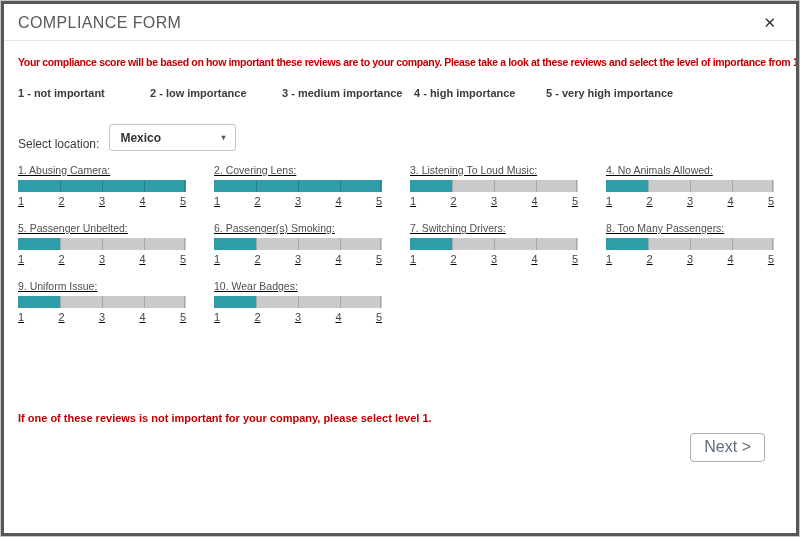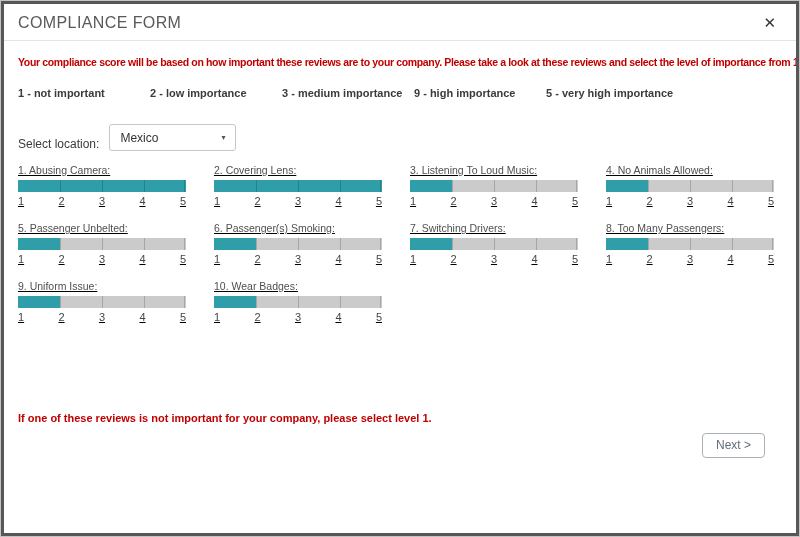--- a/index.html
+++ b/index.html
@@ -46,21 +46,21 @@
     font-size:11px; font-weight:700; color:#3b3b3b; white-space:nowrap;
   }
 
   .loc-row { display:flex; align-items:flex-end; margin-top:25px; }
   .loc-label { font-size:12px; color:#3b3b3b; }
   .dropdown {
     margin-left:10px;
     width:127px; height:27px;
     border:1px solid #c6c6c6; border-radius:3px;
     display:flex; align-items:center; justify-content:space-between;
-    padding:0 10px; cursor:pointer; background:#fff;
+    padding:0 10px; cursor:pointer; background:#fff;font-weight:bold;
   }
   .dropdown .val { font-size:12px; color:#333; }
   .caret { font-size:8px; color:#555; }
 
   .tabs {
     display:flex; margin-top:24px;
     border-bottom:1px solid #d2d2d2;
   }
   .tab {
     font-size:11.5px; color:#8a8a8a;
@@ -103,21 +103,21 @@
   }
 
   .note {
     margin-top:89px;
     color:#c00000; font-weight:700; font-size:11px;
   }
 
   .actions { display:flex; justify-content:flex-end; margin-top:9px; padding-right:17px; }
   .next {
     font-family:"Liberation Sans", sans-serif;
-    font-size:12px; color:#5f6c7b;
+    font-size:16px; color:#5f6c7b;
     background:#ffffff;
     border:1px solid #a9afb6; border-radius:4px;
     padding:4px 13px 5px 13px;
     cursor:pointer; white-space:nowrap;
   }
 </style>
 </head>
 <body>
 
 <div class="frame">
@@ -129,21 +129,21 @@
     </div>
 
     <div class="body">
 
       <div class="intro">Your compliance score will be based on how important these reviews are to your company. Please take a look at these reviews and select the level of importance from 1 to 5.</div>
 
       <div class="legend" id="legend">
           <span class="legend-item">1 - not important</span>
           <span class="legend-item">2 - low importance</span>
           <span class="legend-item">3 - medium importance</span>
-          <span class="legend-item">9 - high importance</span>
+          <span class="legend-item">4 - high importance</span>
           <span class="legend-item">5 - very high importance</span>
         </div>
 
       <div class="loc-row">
         <span class="loc-label">Select location:</span>
         <div class="dropdown">
           <span class="val">Mexico</span>
           <span class="caret">▾</span>
         </div>
       </div>

